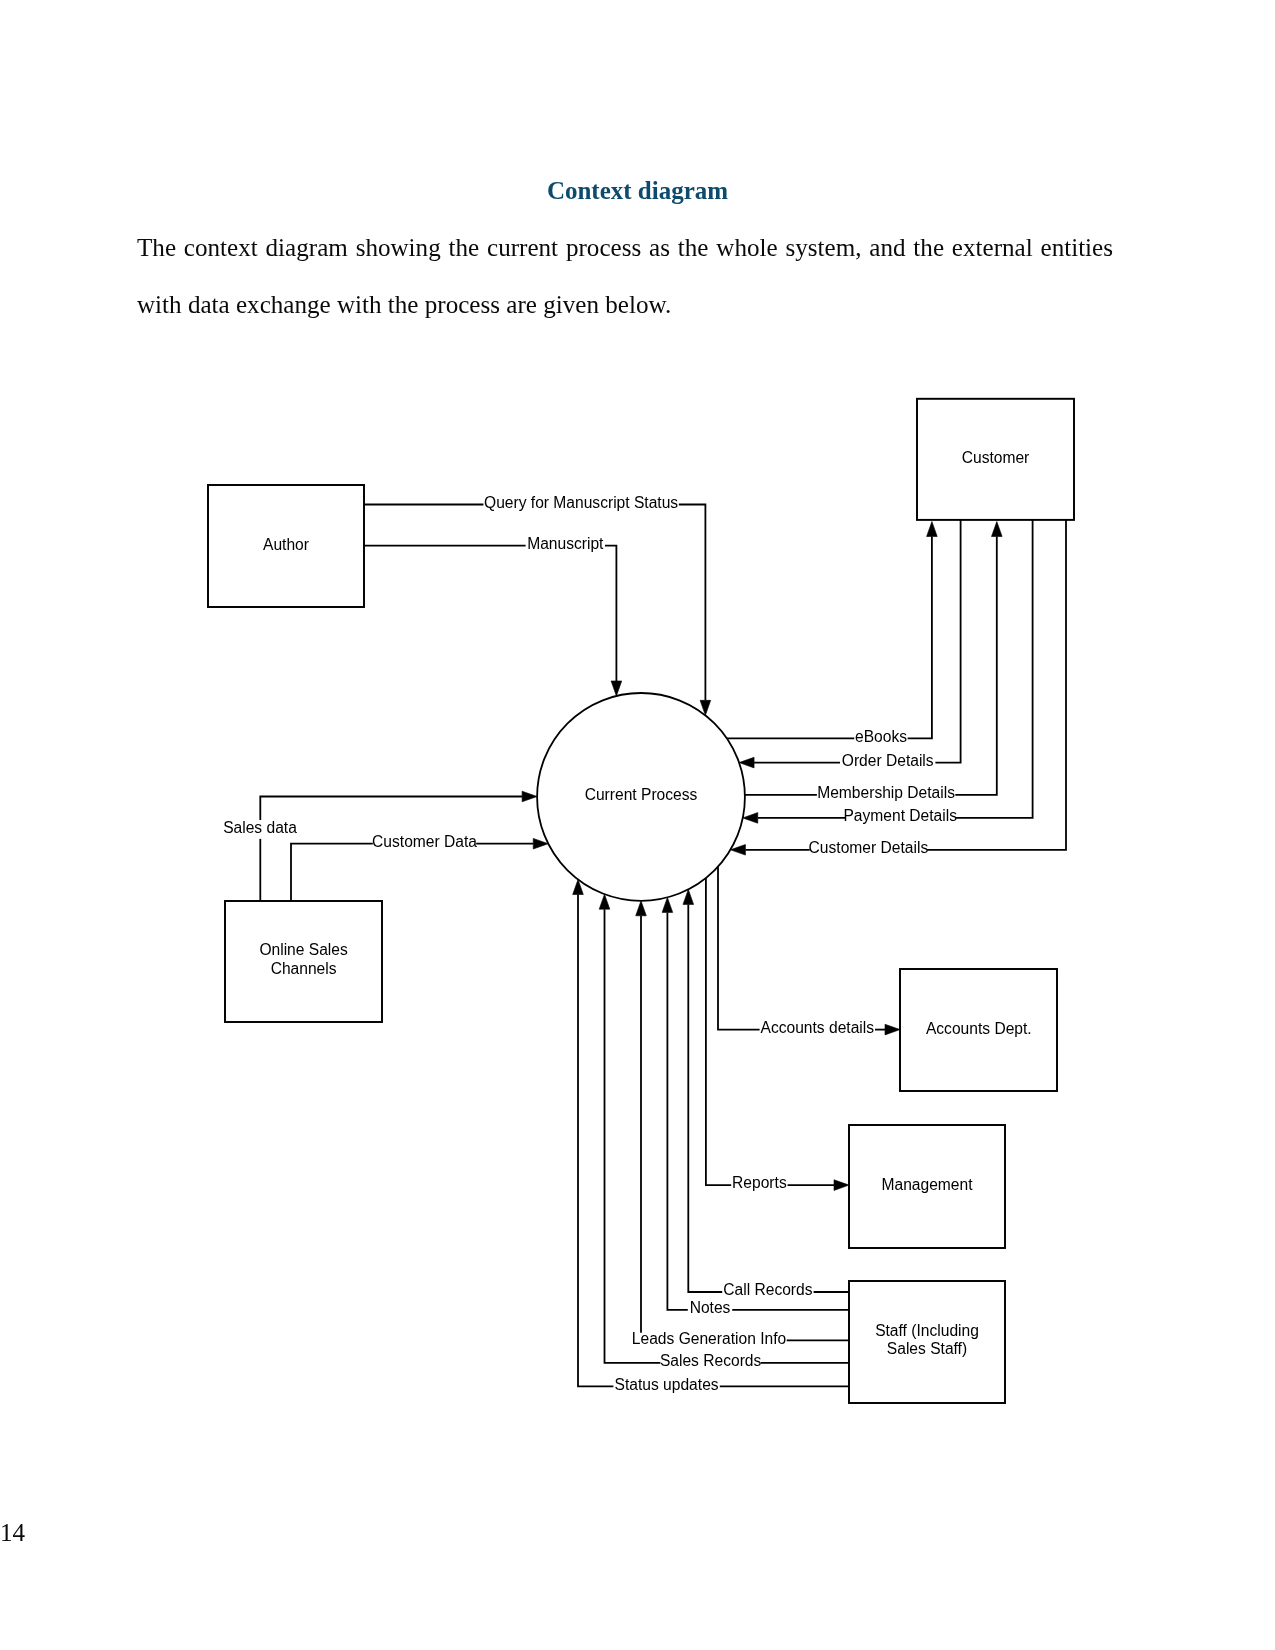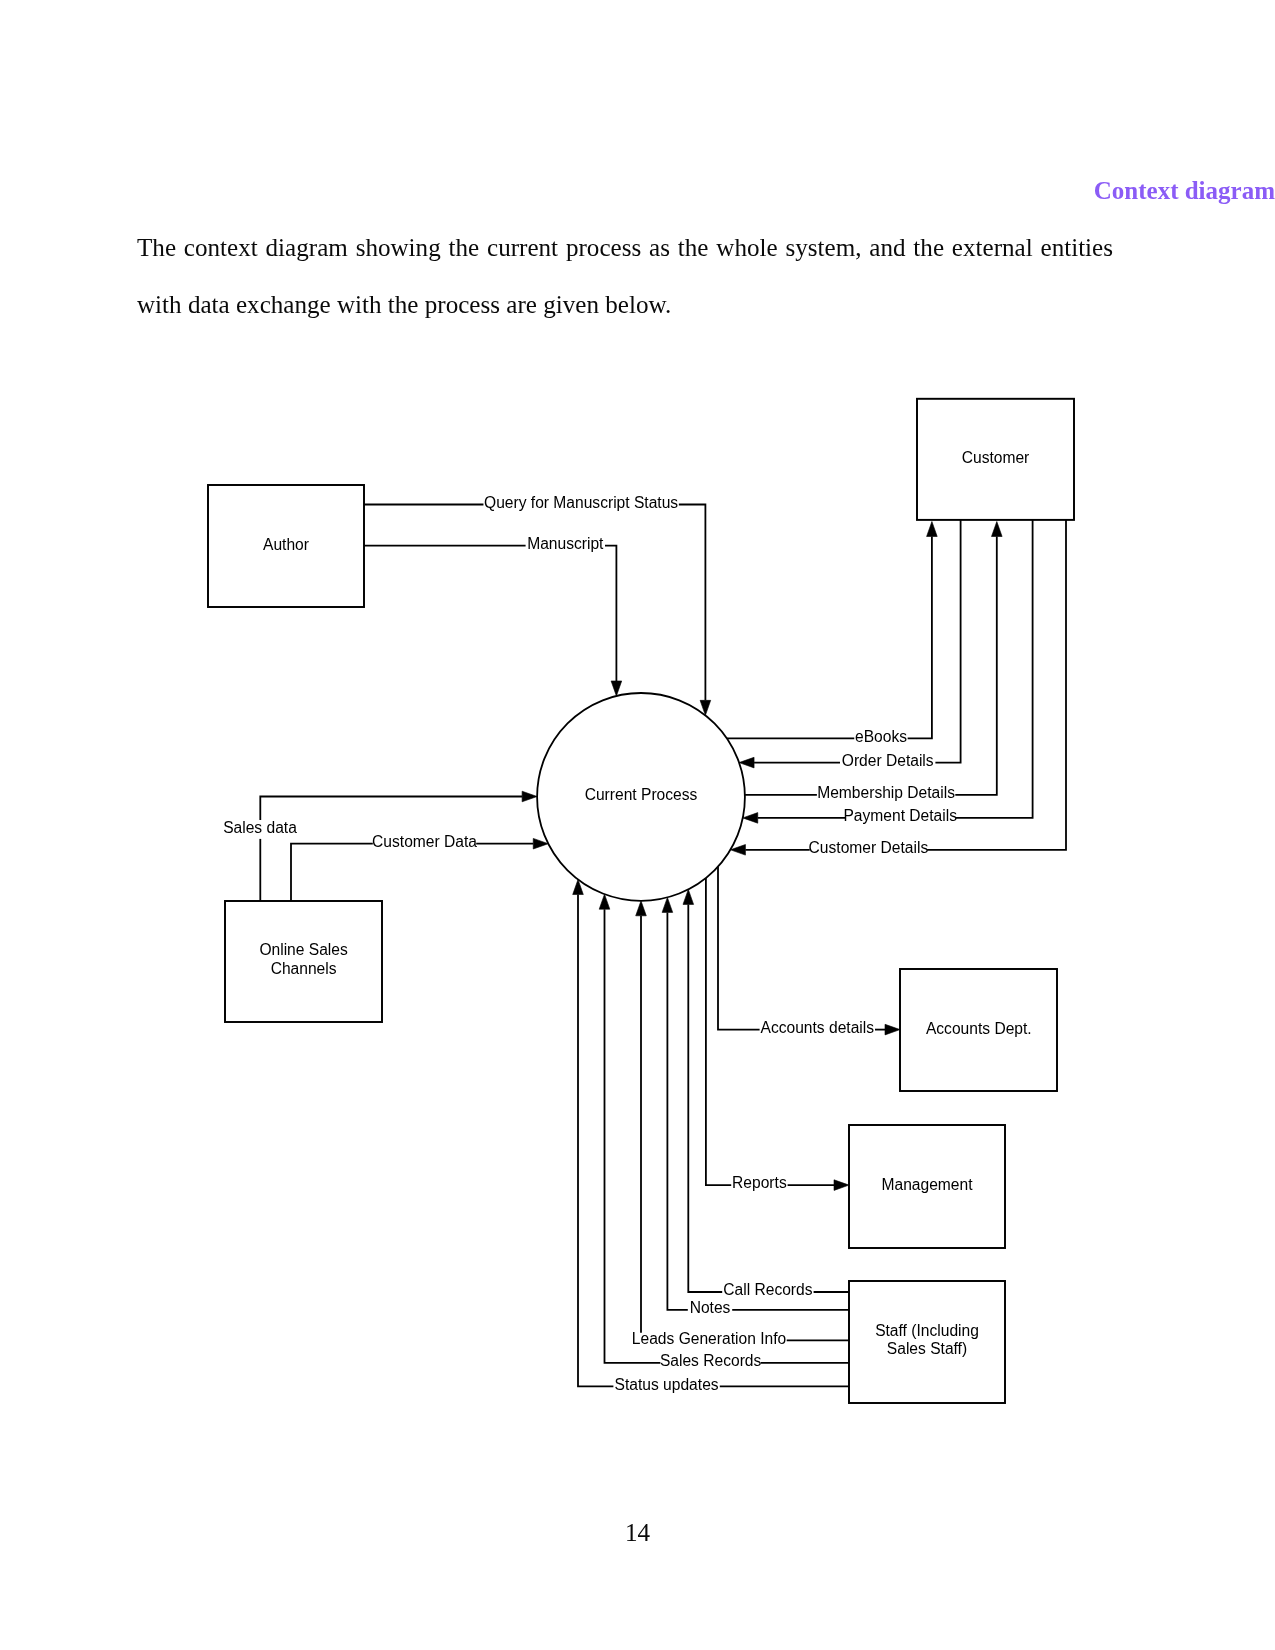--- a/index.html
+++ b/index.html
@@ -1,26 +1,26 @@
 <!DOCTYPE html>
 <html><head>
 <meta charset="utf-8">
 <title>Context diagram</title>
 <style>
   html,body{margin:0;padding:0;background:#ffffff;}
   body{width:1275px;height:1650px;position:relative;overflow:hidden;
        font-family:"Liberation Serif",serif;color:#000;}
   .page{position:absolute;left:0;top:0;width:1275px;height:1650px;}
-  .heading{position:absolute;left:0;top:177px;width:1275px;text-align:right;
+  .heading{position:absolute;left:0;top:177px;width:1275px;text-align:center;
            font-family:"Liberation Serif",serif;font-weight:bold;font-size:25px;
-           color:#8b5cf6;letter-spacing:0px;}
+           color:#0c4a6e;letter-spacing:0px;}
   .para{position:absolute;left:137px;top:219px;width:976px;
         font-size:25.1px;line-height:57px;text-align:justify;
         font-family:"Liberation Serif",serif;color:#0a0a0a;}
-  .pagenum{position:absolute;left:0;top:1519px;width:1275px;text-align:center;
+  .pagenum{position:absolute;left:0;top:1519px;width:1275px;
            font-size:25.1px;font-family:"Liberation Serif",serif;color:#0a0a0a;}
   #diagram{position:absolute;left:0;top:0;}
 </style>
 </head>
 <body>
 
 <div class="page">
   <div class="heading">Context diagram</div>
   <div class="para">The context diagram showing the current process as the whole system, and the external entities with data exchange with the process are given below.</div>
   <div class="pagenum">14</div>

